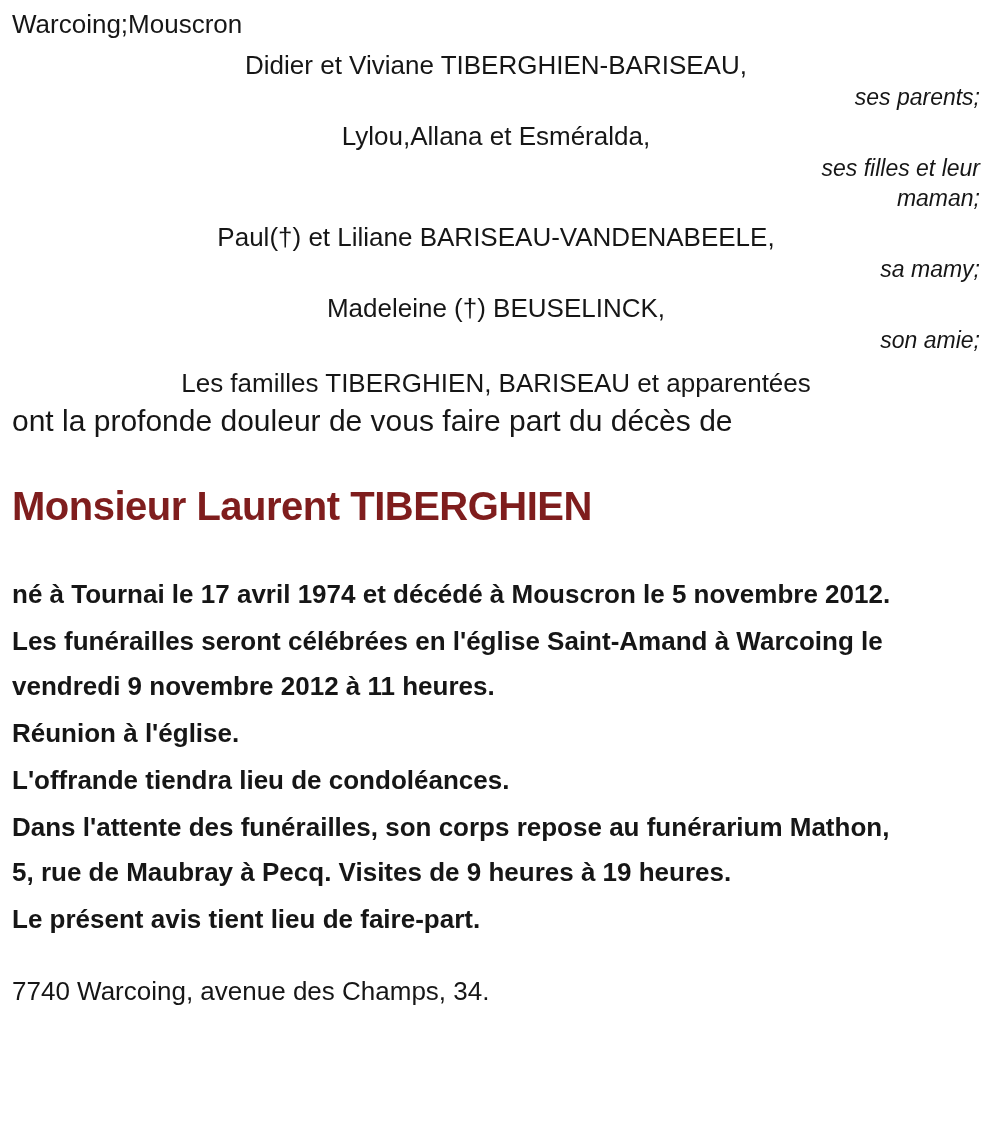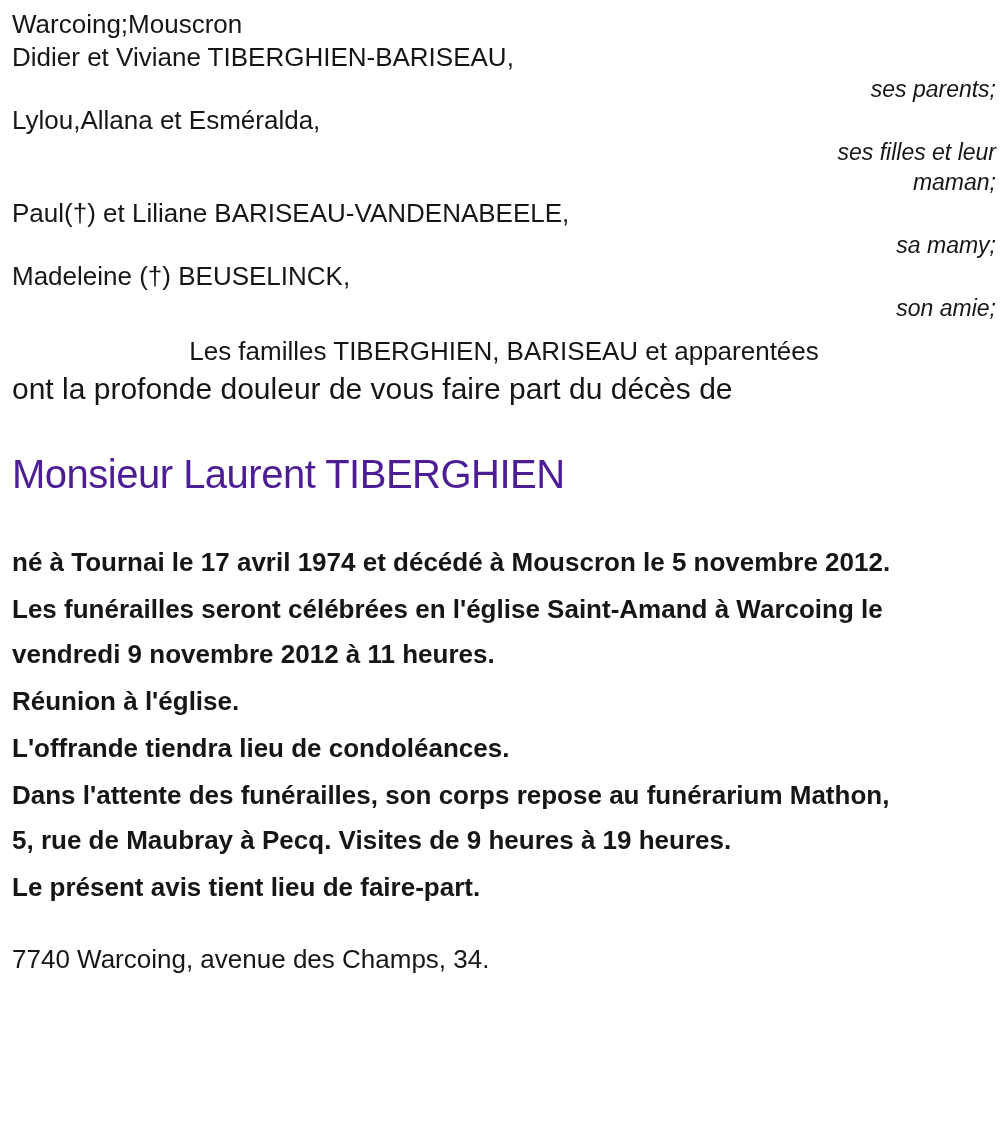--- a/index.html
+++ b/index.html
@@ -11,31 +11,32 @@
     width: 1000px;
     height: 1121px;
     font-family: "Liberation Sans", "DejaVu Sans", sans-serif;
     color: #161616;
     overflow: hidden;
   }
   .sheet {
     box-sizing: border-box;
     width: 1000px;
     height: 957px;
-    padding: 8px 4px 0 12px;
+    padding: 8px 20px 0 12px;
   }
   .cities-line {
     font-size: 26px;
     line-height: 33px;
     text-align: left;
   }
   .family-entry .name-line {
     font-size: 26px;
     line-height: 33px;
-    text-align: left;
+    margin-top: 8px;
+    text-align: center;
   }
   .family-entry .relation-line {
     font-size: 23px;
     font-style: italic;
     line-height: 30px;
     text-align: right;
     white-space: pre-line;
   }
   .families-line {
     font-size: 26px;
@@ -43,25 +44,25 @@
     margin-top: 12px;
     text-align: center;
   }
   .announcement-line {
     font-size: 30px;
     line-height: 33px;
     margin-top: 4px;
   }
   .deceased-name {
     font-size: 40px;
-    font-weight: 400;
+    font-weight: 700;
     line-height: 48px;
     letter-spacing: -0.5px;
     margin: 45px 0 0 0;
-    color: #4c1d95;
+    color: #7f1d1d;
   }
   .details {
     margin-top: 42px;
   }
   .details .detail-paragraph {
     font-size: 26px;
     line-height: 45px;
     margin: 2px 0 0 0;
     white-space: pre-line;
     max-width: 960px;

